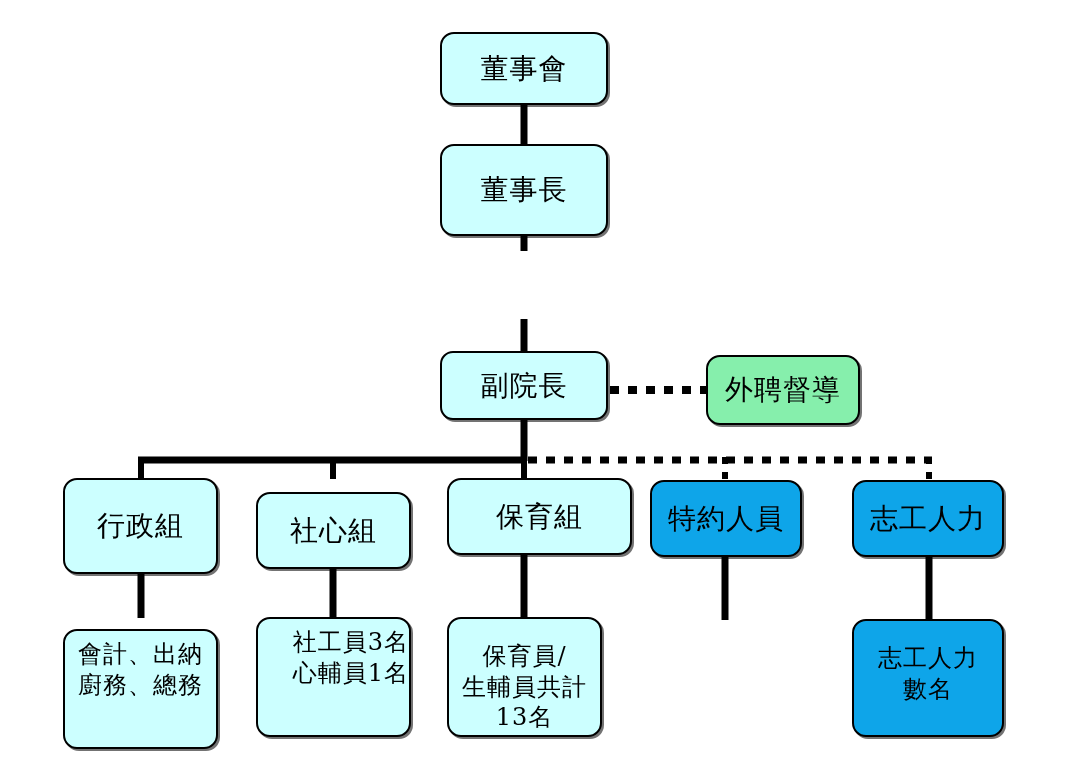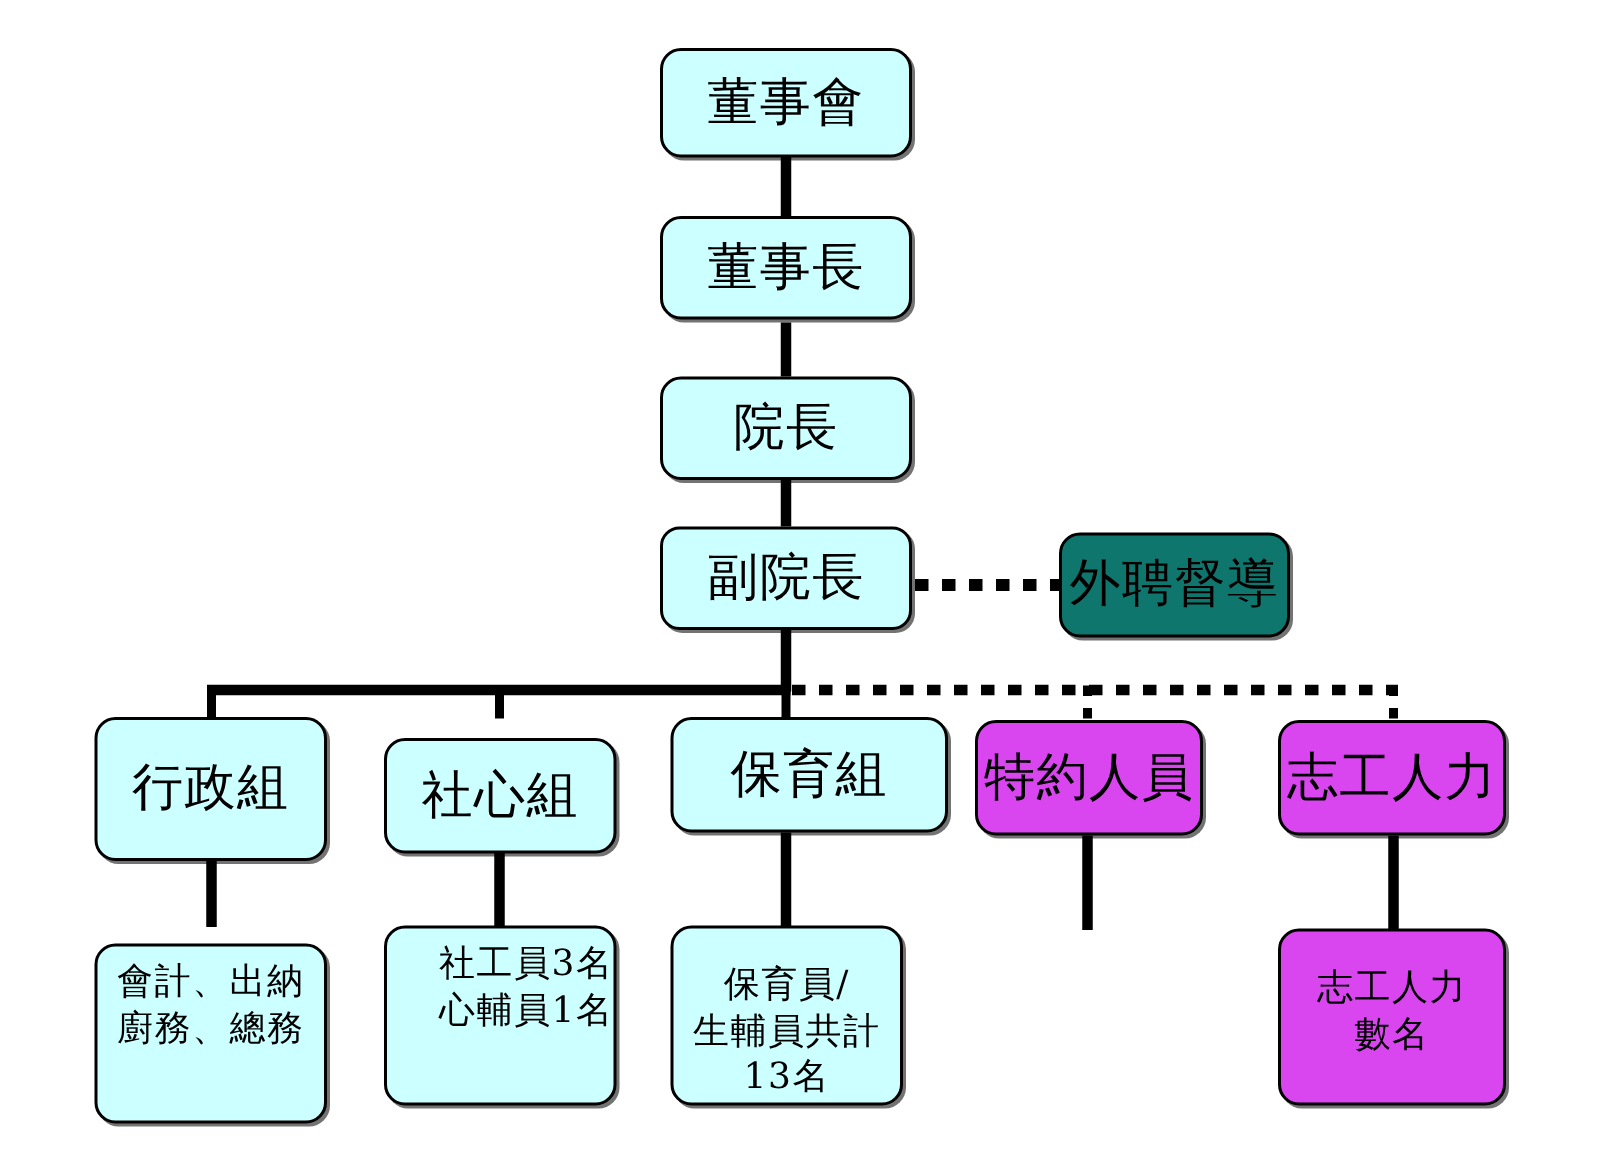--- a/index.html
+++ b/index.html
@@ -39,23 +39,23 @@
     color: #000000;
     white-space: pre-line;
     letter-spacing: 1px;
     font-family: "DejaVu Serif", "Liberation Serif", serif;
     box-shadow: 2px 2px 0 rgba(0,0,0,0.55);
   }
   .node.center { align-items: center; }
   .node.top { align-items: flex-start; }
   .node .label { display: block; width: 100%; }
   .fill-cyan { background: #ccffff; }
-  .fill-yellow { background: #d946ef; }
-  .fill-orange { background: #0f766e; }
-  .t-lg { font-size: 34px; }
+  .fill-yellow { background: #0ea5e9; }
+  .fill-orange { background: #86efac; }
+  .t-lg { font-size: 28px; }
   .t-md { font-size: 24px; }
 </style>
 </head>
 <body>
 
 <div id="chart-root">
 
   <svg class="connectors" viewBox="0 0 1075 773" width="1075" height="773">
 
     <line x1="524" y1="104" x2="524" y2="144" stroke="#000" stroke-width="7"></line>
@@ -81,27 +81,24 @@
     <line x1="333" y1="555" x2="333" y2="618" stroke="#000" stroke-width="7"></line>
     <line x1="524" y1="555" x2="524" y2="618" stroke="#000" stroke-width="7"></line>
     <line x1="725" y1="557" x2="725" y2="620" stroke="#000" stroke-width="7"></line>
     <line x1="929" y1="557" x2="929" y2="620" stroke="#000" stroke-width="7"></line>
   </svg>
 
   <div class="node center fill-cyan t-lg" style="left:440px; top:32px; width:168px; height:73px;">
     <span class="label">董事會</span>
   </div>
 
-  <div class="node center fill-cyan t-lg" style="left:440px; top:144px; width:168px; height:69px;text-align:center;">
+  <div class="node center fill-cyan t-lg" style="left:440px; top:144px; width:168px; height:92px;text-align:center;">
     <span class="label">董事長</span>
   </div>
 
-  <div class="node center fill-cyan t-lg" style="left:440px; top:251px; width:168px; height:69px;">
-    <span class="label">院長</span>
-  </div>
 
   <div class="node center fill-cyan t-lg" style="left:440px; top:351px; width:168px; height:69px;border-radius:13px;">
     <span class="label">副院長</span>
   </div>
 
   <div class="node center fill-orange t-lg" style="left:706px; top:355px; width:154px; height:70px;">
     <span class="label">外聘督導</span>
   </div>
 
   <div class="node center fill-cyan t-lg" style="left:63px; top:478px; width:155px; height:96px;">

